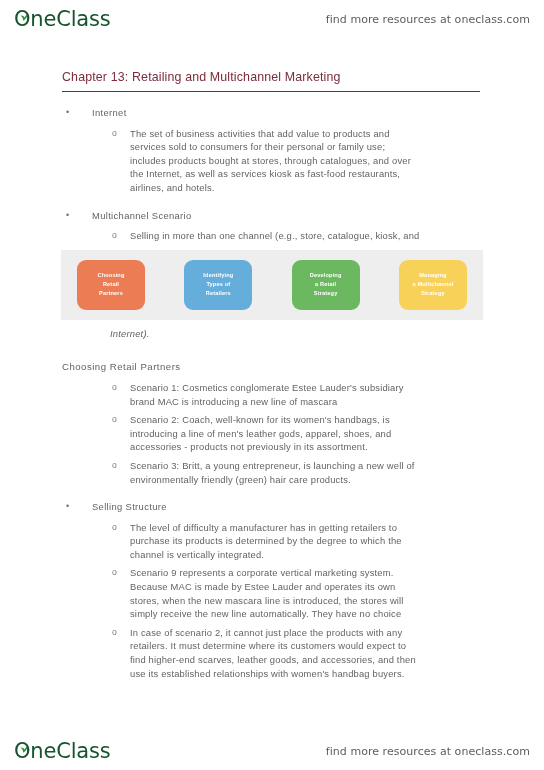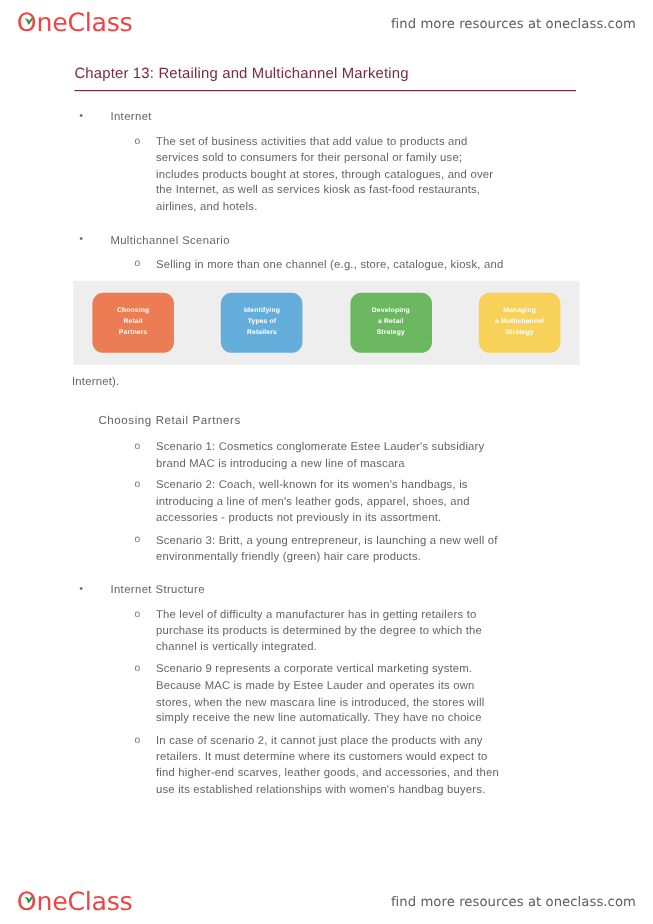--- a/index.html
+++ b/index.html
@@ -30,21 +30,21 @@
     box-sizing: border-box;
   }
   .brand-bar.header { top: 4px; }
   .brand-bar.footer { top: 736px; }
 
   .logo {
     position: relative;
     display: inline-block;
     font-size: 21px;
     letter-spacing: -0.2px;
-    color: #ef4444;
+    color: #14532d;
     font-family: "DejaVu Sans", sans-serif;
     font-weight: 400;
     line-height: 1;
     white-space: nowrap;
   }
   .logo .logo-o-wrap {
     position: relative;
     display: inline-block;
   }
   .logo .leaf {
@@ -60,21 +60,21 @@
     color: #5d5d5d;
     font-family: "DejaVu Sans", sans-serif;
     letter-spacing: 0.05px;
     white-space: nowrap;
     text-align: center;
   }
 
   
   .page {
     position: absolute;
-    top: 44px;
+    top: 60px;
     left: 0;
     width: 484px;
   }
 
   .title-block {
     margin: 0 60px 0 62px;
   }
   .chapter-title {
     font-size: 12.4px;
     color: #7b2b3c;
@@ -123,30 +123,31 @@
     position: absolute;
     left: 112px;
     top: 0;
     font-size: 8.6px;
     color: #7a7a7a;
     font-family: "Liberation Sans", sans-serif;
   }
   .lvl2.tight { margin-top: 5px; }
   .plain-head {
     margin-top: 20px;
-    padding-left: 82px;
+    padding-left: 62px;
     letter-spacing: 0.5px;
     color: #636363;
     font-size: 9.6px;
   }
   .continuation {
-    padding-left: 60px;
+    padding-left: 110px;
     margin-top: 7px;
     color: #636363;
     letter-spacing: 0.2px;
+    font-style: italic;
   }
 
   
   .diagram-band {
     margin: 7px 0 0 0;
     width: 422px;
     margin-left: 61px;
     height: 70px;
     background: #eeeeee;
     position: relative;
@@ -260,21 +261,21 @@
       <span class="marker">o</span>
       <span>Scenario 2: Coach, well-known for its women's handbags, is introducing a line of men's leather gods, apparel, shoes, and accessories - products not previously in its assortment.</span>
     </div>
     <div class="lvl2 tight">
       <span class="marker">o</span>
       <span>Scenario 3: Britt, a young entrepreneur, is launching a new well of environmentally friendly (green) hair care products.</span>
     </div>
 
     <div class="lvl1">
       <span class="marker">•</span>
-      <span>Internet Structure</span>
+      <span>Selling Structure</span>
     </div>
     <div class="lvl2">
       <span class="marker">o</span>
       <span>The level of difficulty a manufacturer has in getting retailers to purchase its products is determined by the degree to which the channel is vertically integrated.</span>
     </div>
     <div class="lvl2 tight">
       <span class="marker">o</span>
       <span>Scenario 9 represents a corporate vertical marketing system. Because MAC is made by Estee Lauder and operates its own stores, when the new mascara line is introduced, the stores will simply receive the new line automatically. They have no choice</span>
     </div>
     <div class="lvl2 tight">

